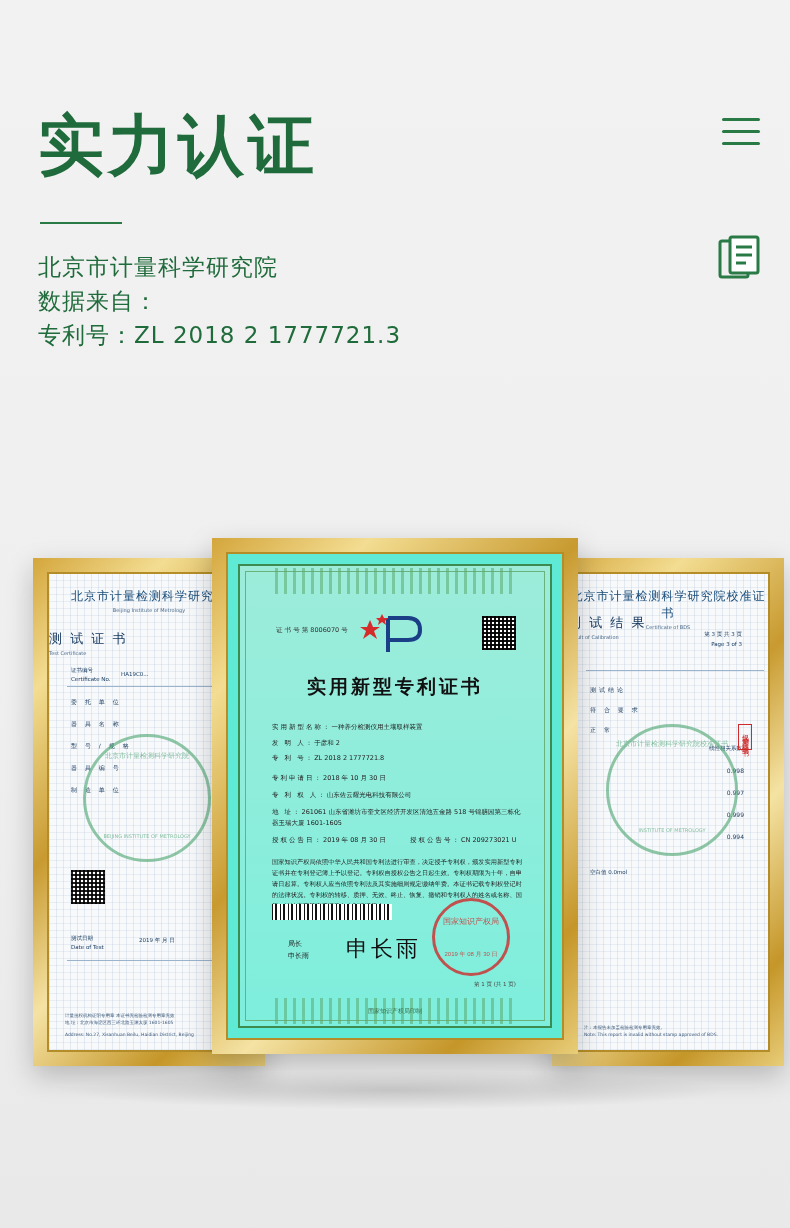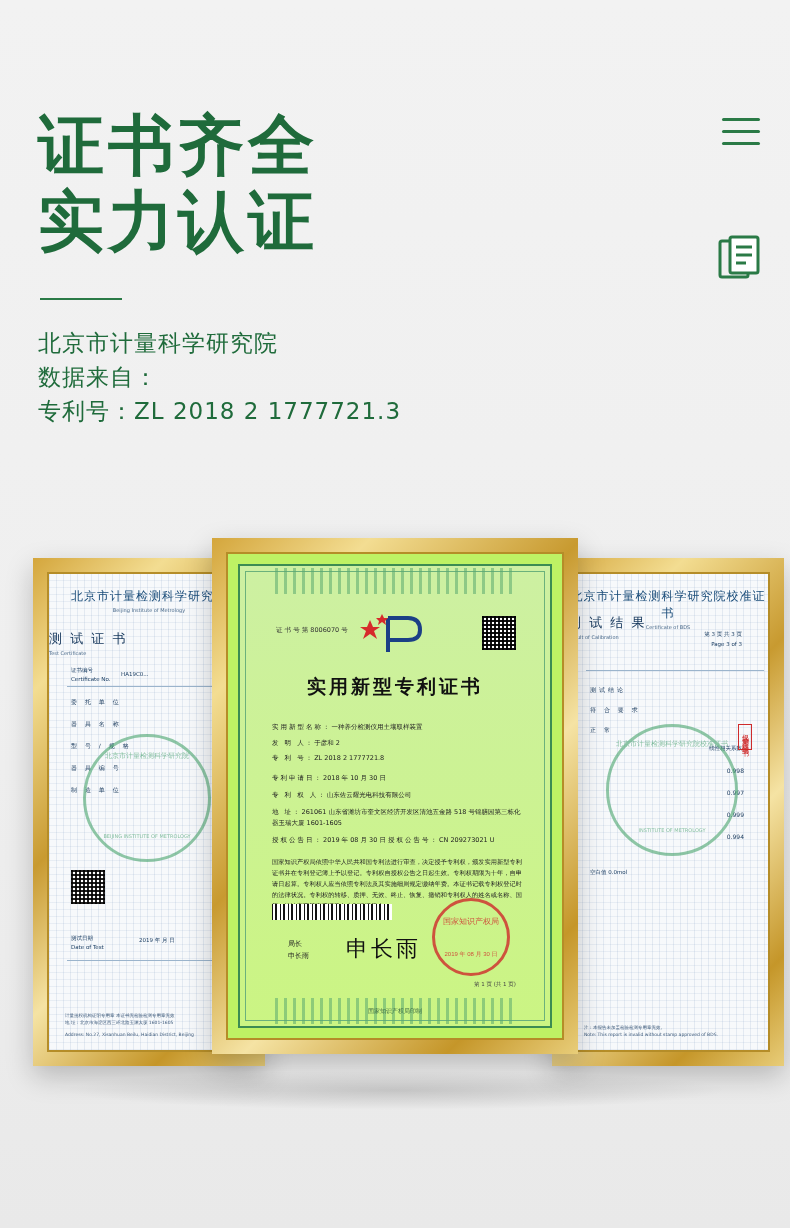--- a/index.html
+++ b/index.html
@@ -181,21 +181,21 @@
     background:
       repeating-linear-gradient(90deg, #222 0 2px, #fff 2px 4px),
       repeating-linear-gradient(0deg, #222 0 2px, #fff 2px 4px);
     background-blend-mode: multiply;
   }
 
   
   .cert {
     position: absolute;
     inset: 0;
-    background: #bef264;
+    background: #5eead4;
   }
   .cert-border {
     position: absolute;
     left: 10px; top: 10px; right: 10px; bottom: 10px;
     border: 2px solid #3c8c52;
     background:
       linear-gradient(180deg, rgba(220,238,224,0.5), rgba(255,255,255,0.2));
   }
   .cert-border:before {
     content: "";
@@ -379,21 +379,20 @@
     height: 40px;
     background: radial-gradient(ellipse at center, rgba(0,0,0,0.16), rgba(0,0,0,0) 70%);
   }
 </style>
 </head>
 <body>
 
 <div class="page">
 
   <div class="header">
-    <div class="title-line">证书齐全</div>
     <div class="title-line">实力认证</div>
     <div class="rule"></div>
     <div class="sub-line">北京市计量科学研究院</div>
     <div class="sub-line">数据来自：</div>
     <div class="sub-line">专利号：ZL 2018 2 1777721.3</div>
   </div>
 
   <div class="menu-icon">
     <span></span>
     <span></span>
@@ -553,21 +552,21 @@
             <span class="lbl">专利申请日：</span><span>2018 年 10 月 30 日</span>
           </div>
           <div class="cert-field" style="top:236px;">
             <span class="lbl">专 利 权 人：</span><span>山东佐云耀光电科技有限公司</span>
           </div>
           <div class="cert-field" style="top:253px;">
             <span class="lbl">地    址：</span><span>261061 山东省潍坊市奎文区经济开发区清池五金路 518 号锦膳园第三栋化器玉瑞大厦 1601-1605</span>
           </div>
           <div class="cert-field" style="top:281px;">
             <span class="lbl">授权公告日：</span><span>2019 年 08 月 30 日</span>
-            <span class="lbl" style="margin-left:0;">授权公告号：</span><span>CN 209273021 U</span>
+            <span class="lbl" style="margin-left:22px;">授权公告号：</span><span>CN 209273021 U</span>
           </div>
 
           <div class="cert-para" style="top:302px;">国家知识产权局依照中华人民共和国专利法进行审查，决定授予专利权，颁发实用新型专利证书并在专利登记簿上予以登记。专利权自授权公告之日起生效。专利权期限为十年，自申请日起算。专利权人应当依照专利法及其实施细则规定缴纳年费。本证书记载专利权登记时的法律状况。专利权的转移、质押、无效、终止、恢复、撤销和专利权人的姓名或名称、国籍、地址变更等事项记载在专利登记簿上。</div>
 
           <div class="barcode"></div>
 
           <div class="sign-label" style="white-space:pre-line;">局长
 申长雨</div>
           <div class="signature">申长雨</div>
 

